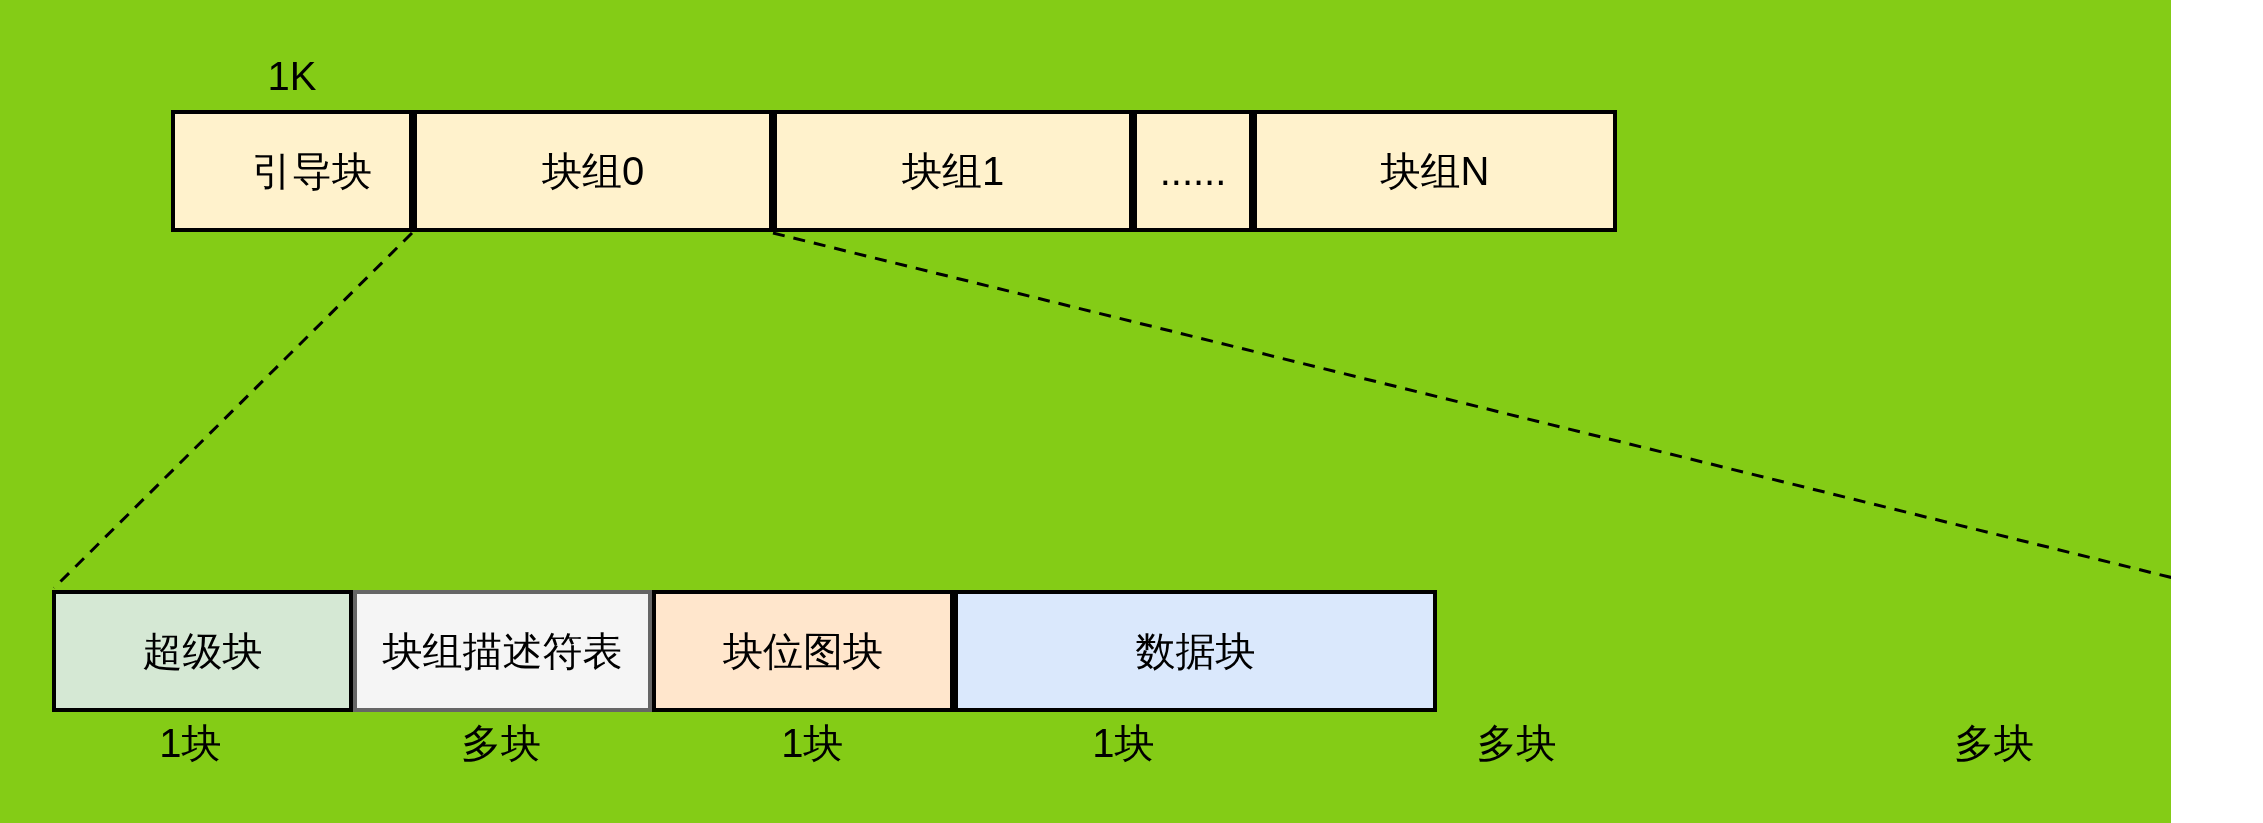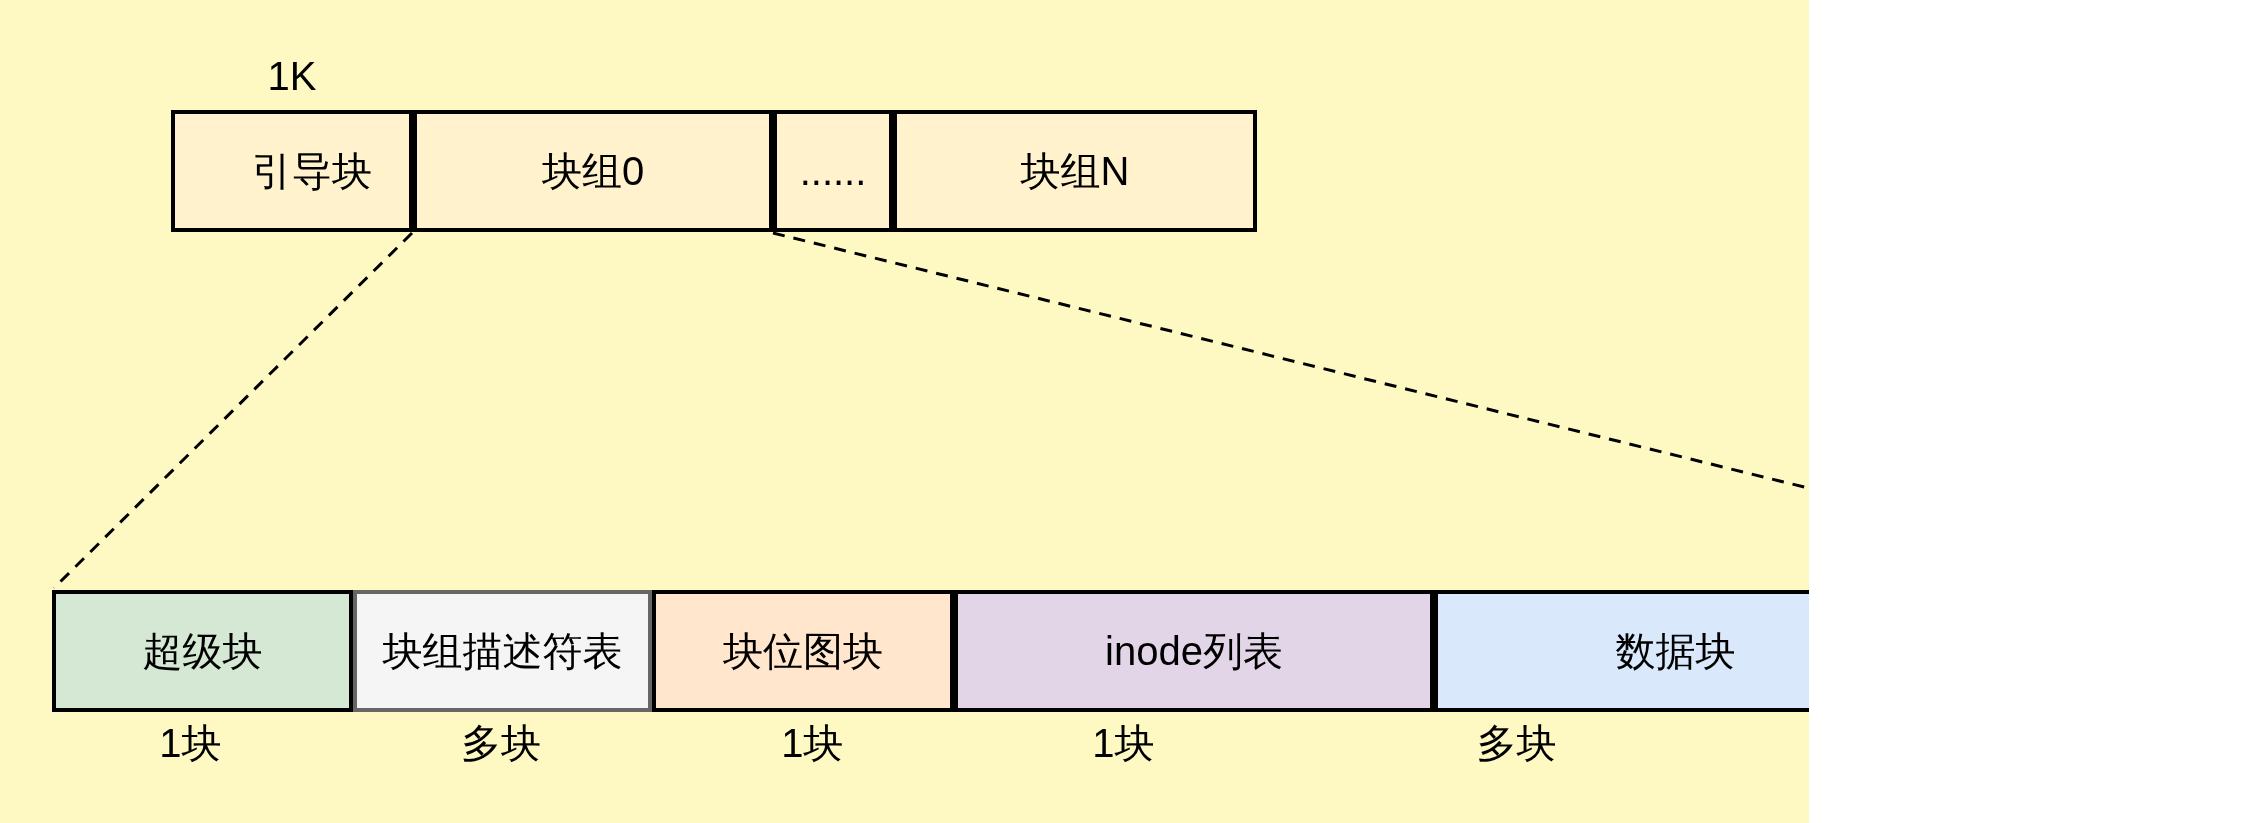--- a/index.html
+++ b/index.html
@@ -1,20 +1,20 @@
 <!DOCTYPE html>
 <html><head>
 <meta charset="utf-8">
 <style>
   html, body { margin: 0; padding: 0; background: #ffffff; }
   .canvas {
     position: relative;
-    width: 1809px;
+    width: 2171px;
     height: 823px;
-    background: #fef9c3;
+    background: #84cc16;
     font-family: "Liberation Sans", "DejaVu Sans", sans-serif;
     color: #000000;
     overflow: hidden;
   }
   .connectors {
     position: absolute;
     left: 0; top: 0;
     width: 2263px; height: 823px;
     pointer-events: none;
   }
@@ -87,41 +87,41 @@
 
   <div class="size-label">1K</div>
 
   <div class="row top-row">
     <div class="cell t0" style="background-color: rgb(255, 242, 204); border-color: rgb(0, 0, 0); padding-left: 40px;">
       <span>引导块</span>
     </div>
     <div class="cell t1" style="background-color: rgb(255, 242, 204); border-color: rgb(0, 0, 0);">
       <span>块组0</span>
     </div>
+    <div class="cell t2" style="background-color: rgb(255, 242, 204); border-color: rgb(0, 0, 0);">
+      <span>块组1</span>
+    </div>
     <div class="cell t3" style="background-color: rgb(255, 242, 204); border-color: rgb(0, 0, 0);">
       <span>......</span>
     </div>
     <div class="cell t4" style="background-color: rgb(255, 242, 204); border-color: rgb(0, 0, 0);">
       <span>块组N</span>
     </div>
   </div>
 
   <div class="row bottom-row">
     <div class="cell b0" style="background-color: rgb(213, 232, 212); border-color: rgb(0, 0, 0); text-align: center;">
       <span>超级块</span>
     </div>
     <div class="cell b1" style="background-color: rgb(245, 245, 245); border-color: rgb(102, 102, 102); text-align: right;">
       <span>块组描述符表</span>
     </div>
     <div class="cell b2" style="background-color: rgb(255, 230, 204); border-color: rgb(0, 0, 0);">
       <span>块位图块</span>
     </div>
-    <div class="cell b4" style="background-color: rgb(225, 213, 231); border-color: rgb(0, 0, 0);">
-      <span>inode列表</span>
-    </div>
     <div class="cell b5" style="background-color: rgb(218, 232, 252); border-color: rgb(0, 0, 0);">
       <span>数据块</span>
     </div>
   </div>
 
   <div class="counts-row">
     <div class="count-label b0">1块</div>
     <div class="count-label b1">多块</div>
     <div class="count-label b2">1块</div>
     <div class="count-label b3">1块</div>

